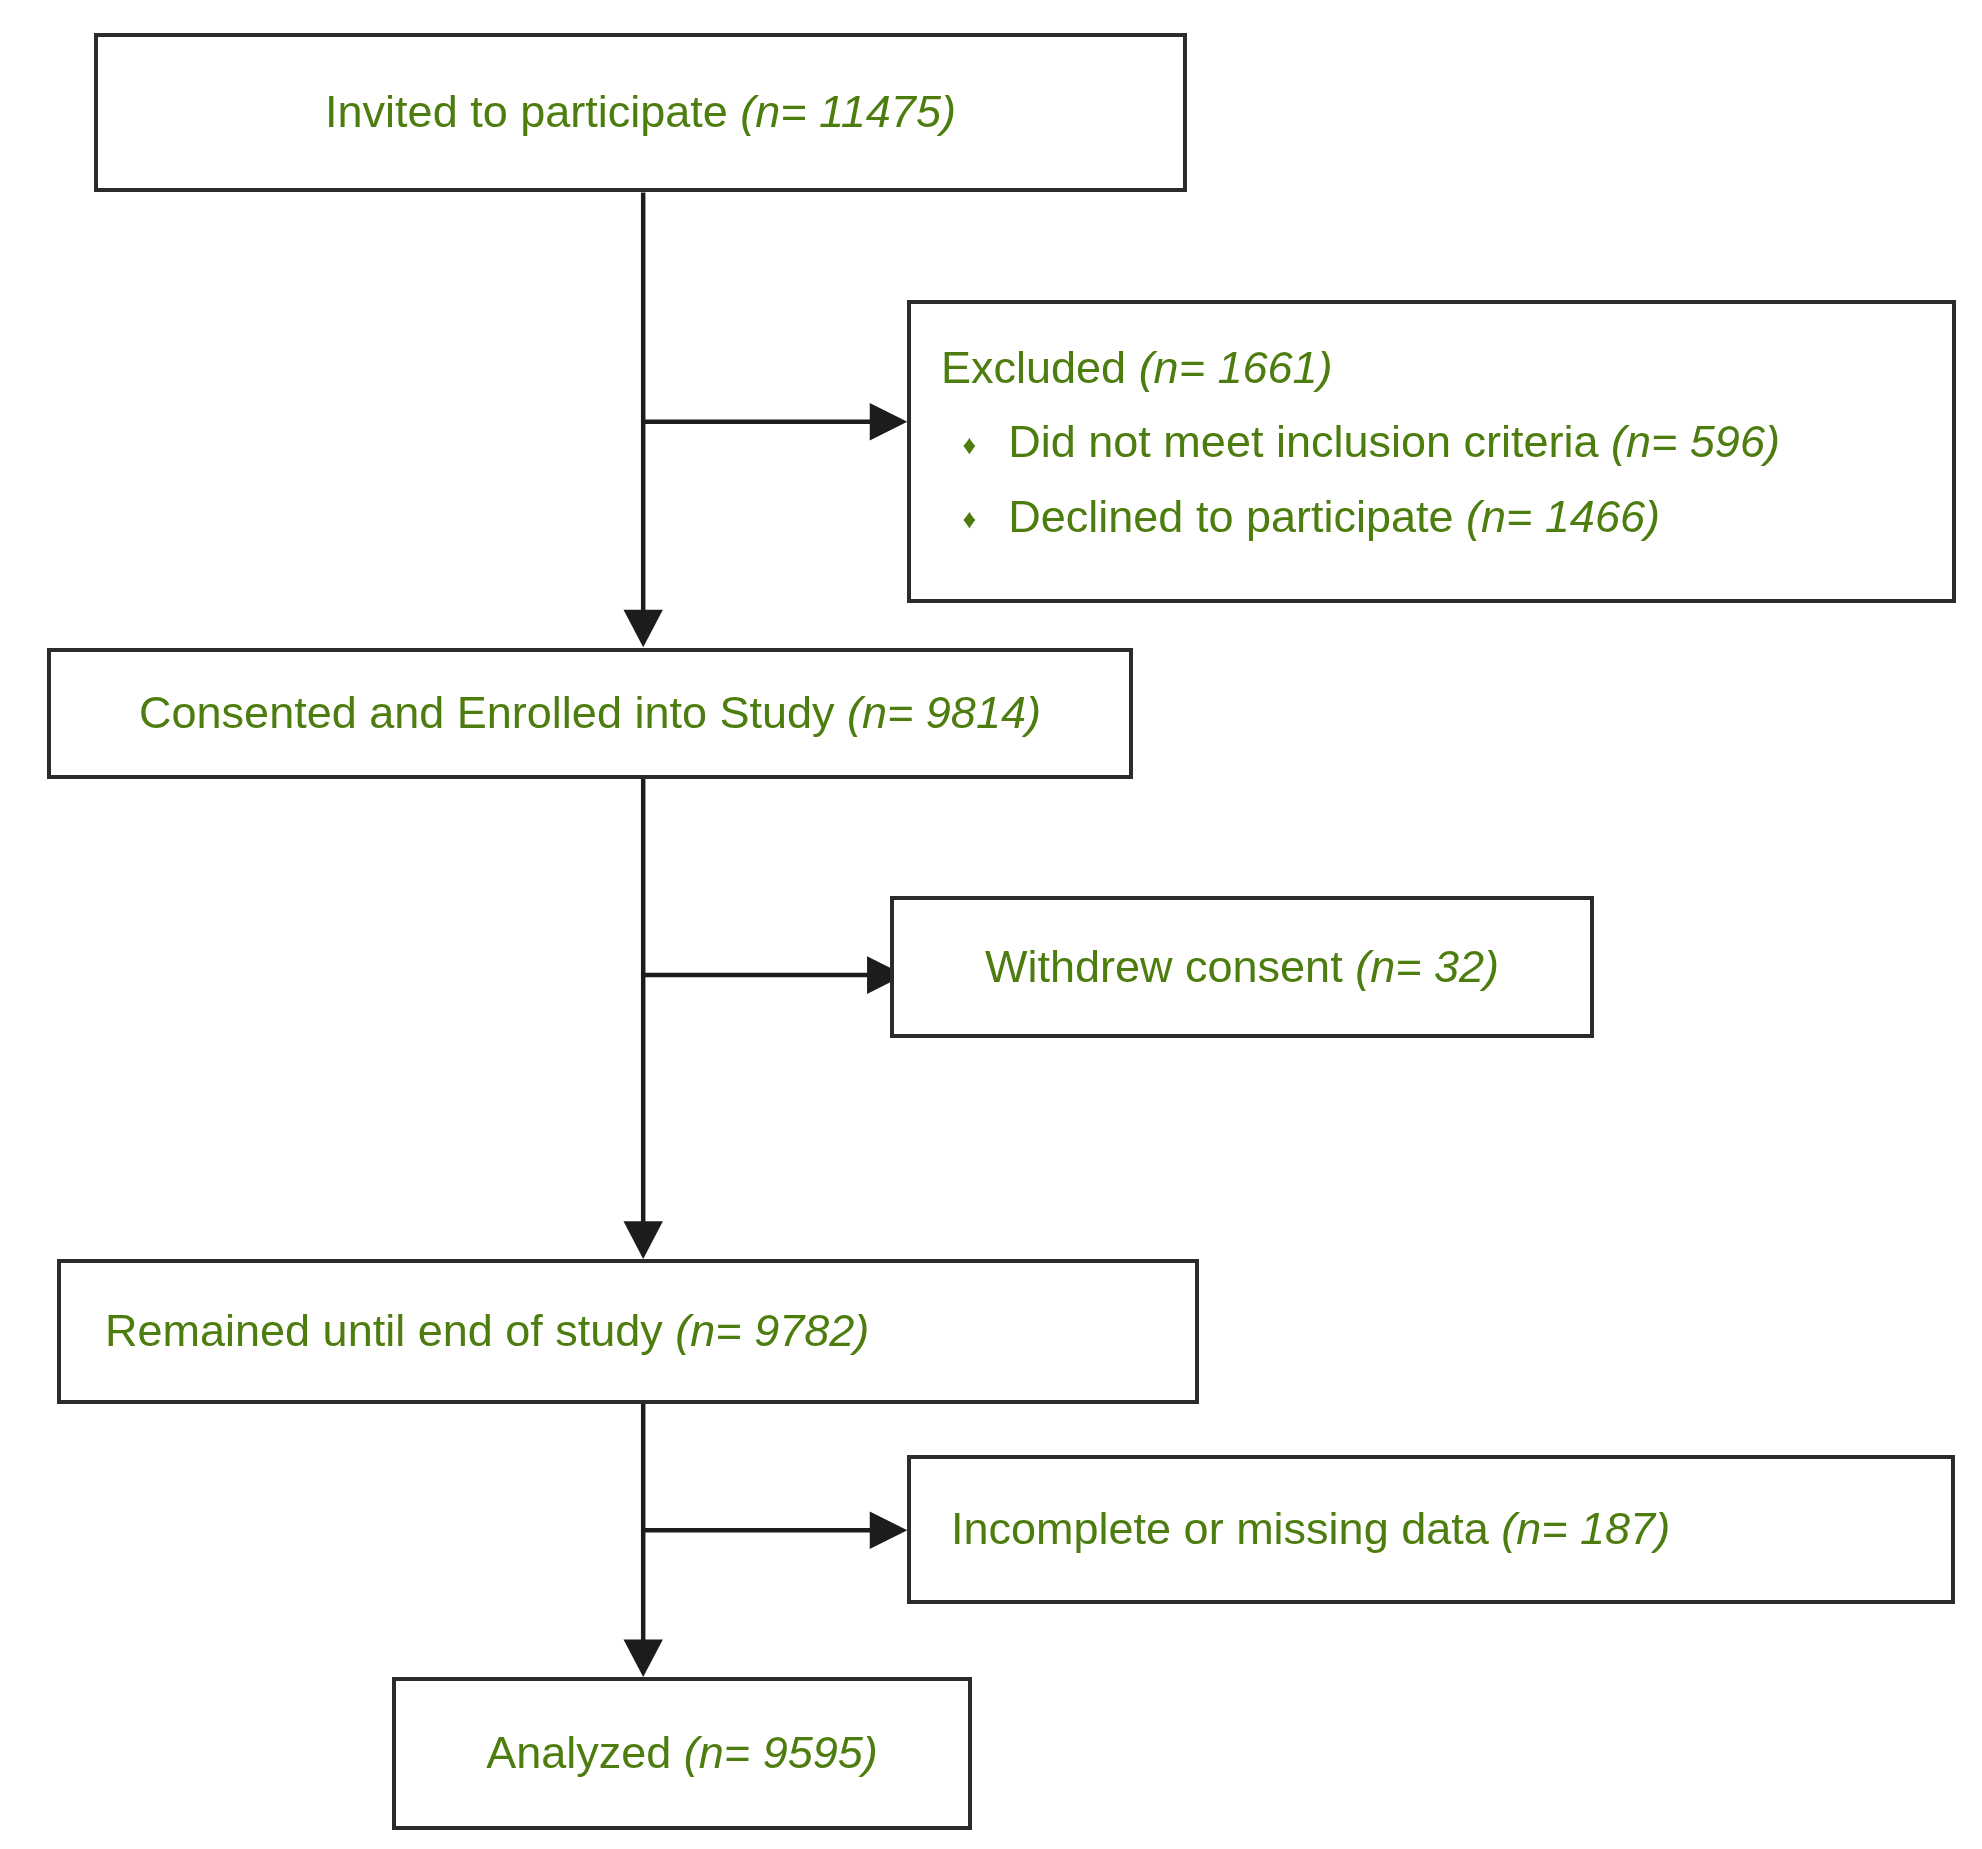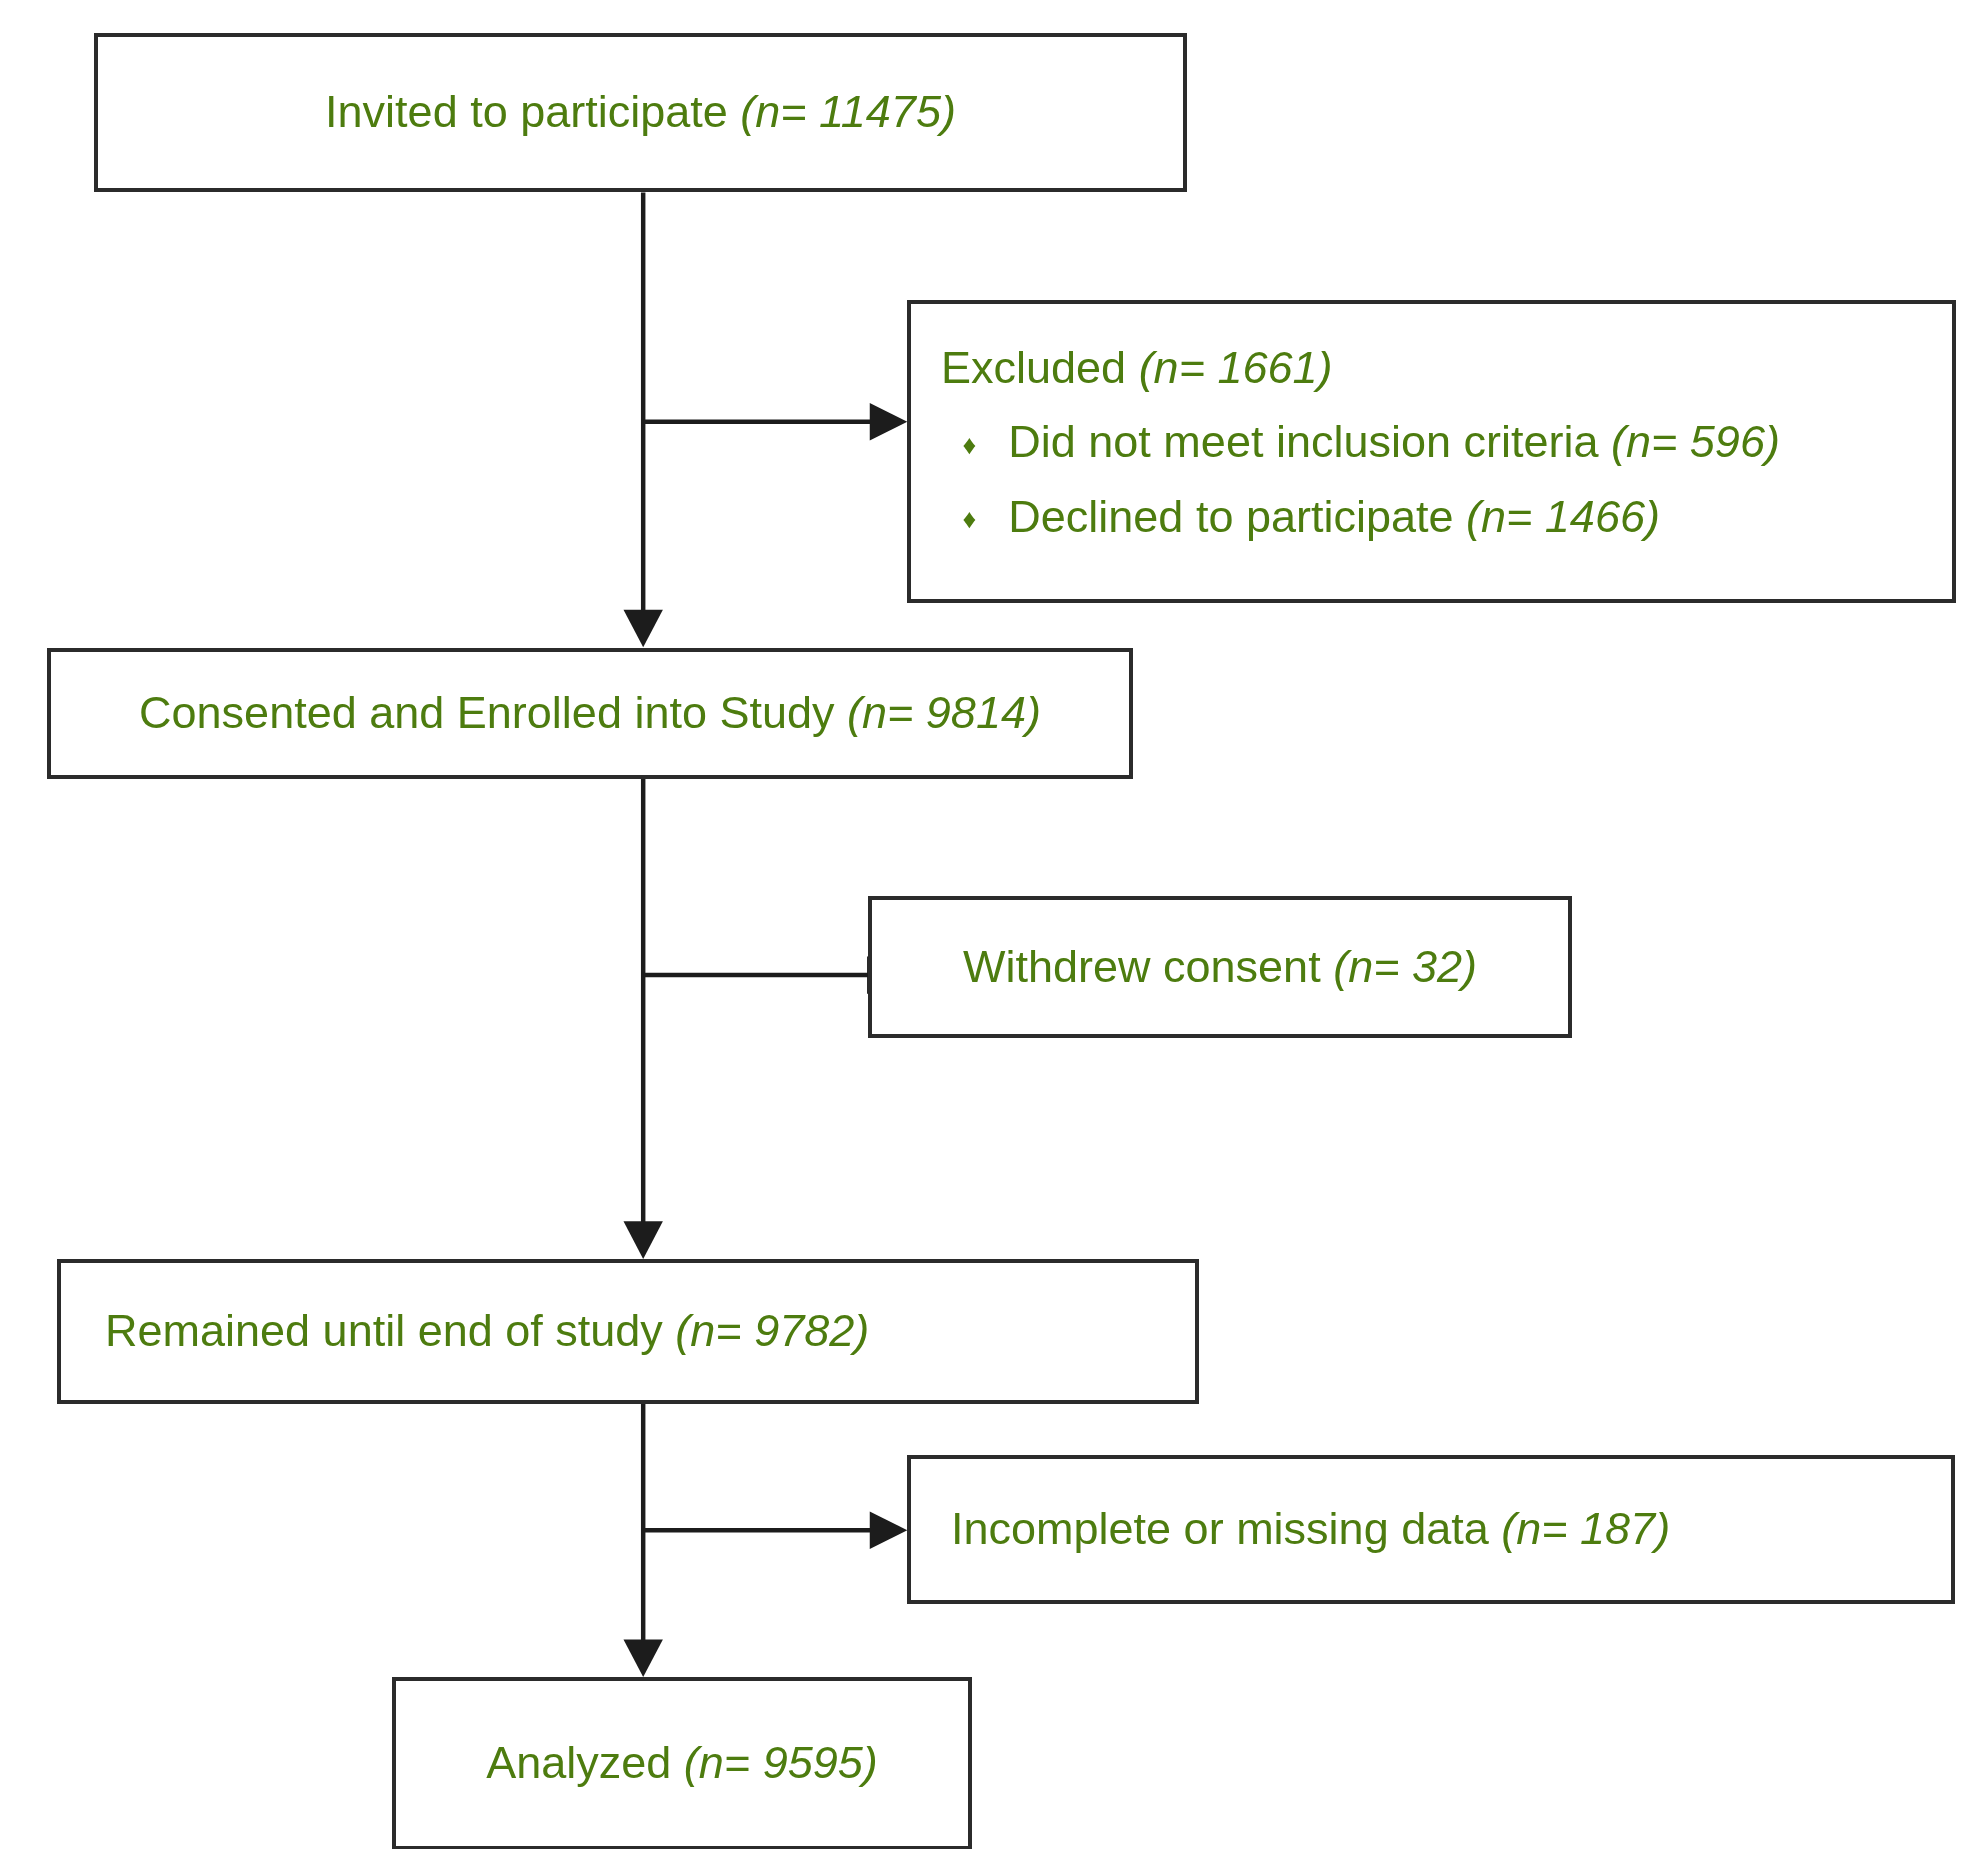--- a/index.html
+++ b/index.html
@@ -30,24 +30,24 @@
     white-space: nowrap;
   }
   .box.center { justify-content: center; text-align: center; }
   .box.left   { justify-content: flex-start; }
   .n { font-style: italic; }
 
   #box-invited    { left:94px;  top:33px;   width:1093px; height:159px; }
   #box-excluded   { left:907px; top:300px;  width:1049px; height:303px;
                     display:block; padding:36px 18px 0 30px; }
   #box-consented  { left:47px;   top:648px;  width:1086px; height:131px; }
-  #box-withdrew   { left:868px; top:896px; width:704px;  height:142px; }
+  #box-withdrew   { left:890px; top:896px; width:704px;  height:142px; }
   #box-remained   { left:57px;   top:1259px; width:1142px; height:145px; padding-left:44px; }
   #box-incomplete { left:907px; top:1455px; width:1048px; height:149px; padding-left:40px; }
-  #box-analyzed   { left:392px;  top:1677px; width:580px;  height:173px;align-items:center; }
+  #box-analyzed   { left:392px;  top:1677px; width:580px;  height:153px;align-items:center; }
 
   .ex-title { display:block; }
   .ex-list { list-style:none; margin:0; padding:0; }
   .ex-list li {
     display:flex;
     align-items:baseline;
     margin-top:18px;
     padding-left:21.5px;
     white-space:nowrap;
   }

